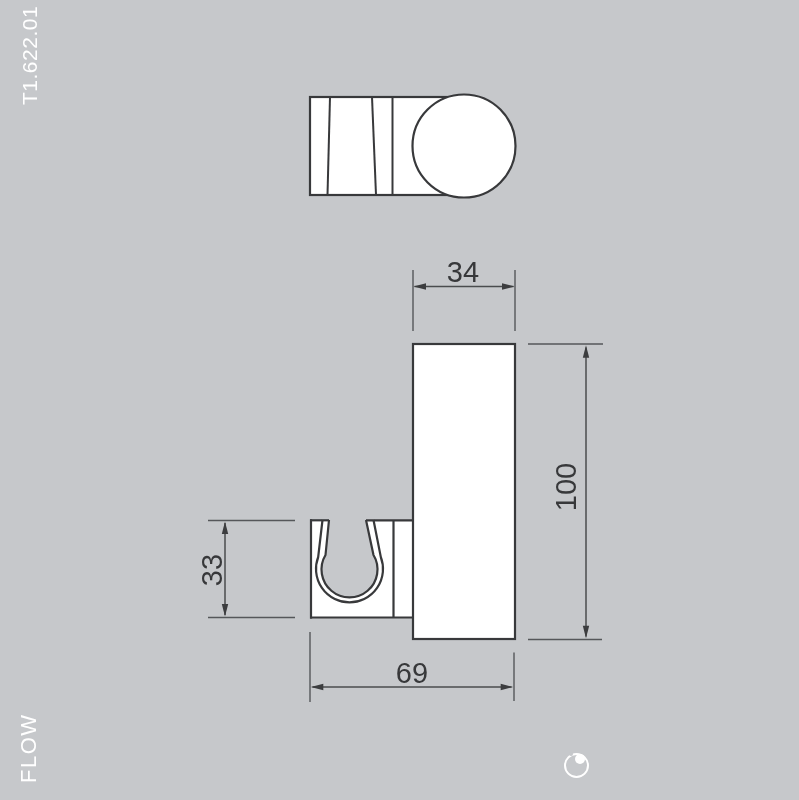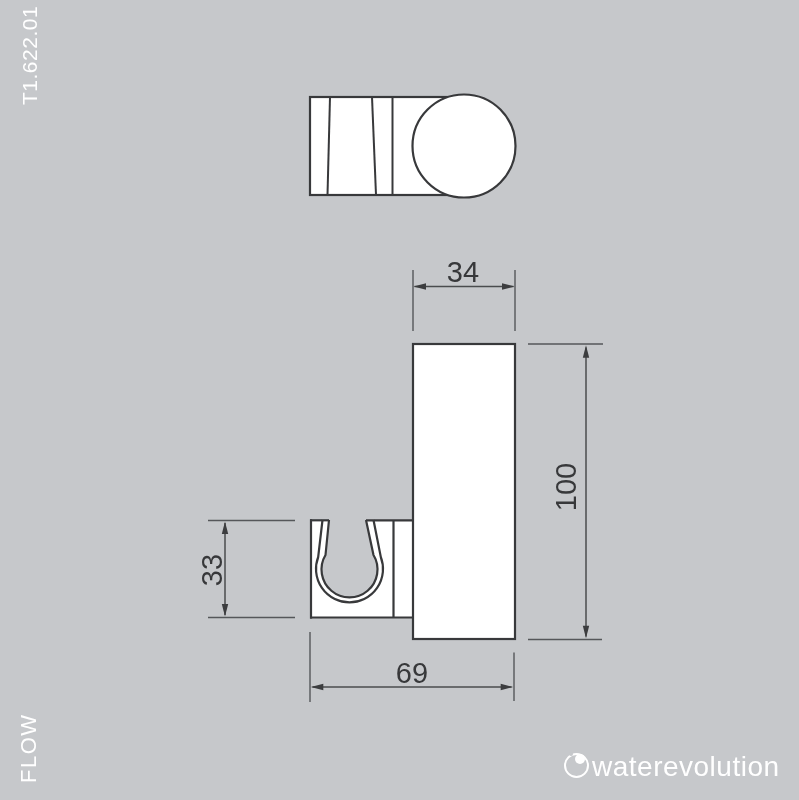--- a/index.html
+++ b/index.html
@@ -129,16 +129,15 @@
       <polygon class="arrow" points="310.8,687 323.3,683.8 323.3,690.2"></polygon>
       <polygon class="arrow" points="513.2,687 500.7,683.8 500.7,690.2"></polygon>
       <text class="dimtext" x="412" y="683" text-anchor="middle">69</text>
     </g>
   </svg>
 
   <div class="logo">
     <span class="logo-ring"></span>
     <span class="logo-drop"></span>
     <span class="logo-gap"></span>
-    <span class="logo-text">waterevolution</span>
   </div>
 
 </div>
 
 </body></html>

